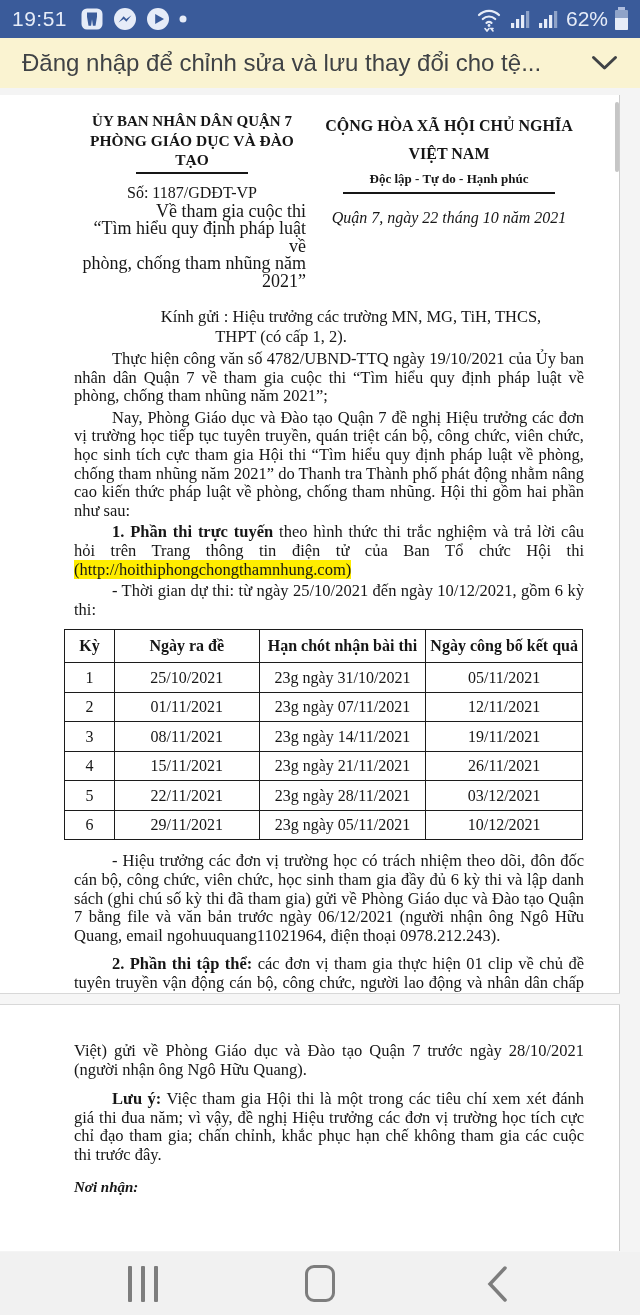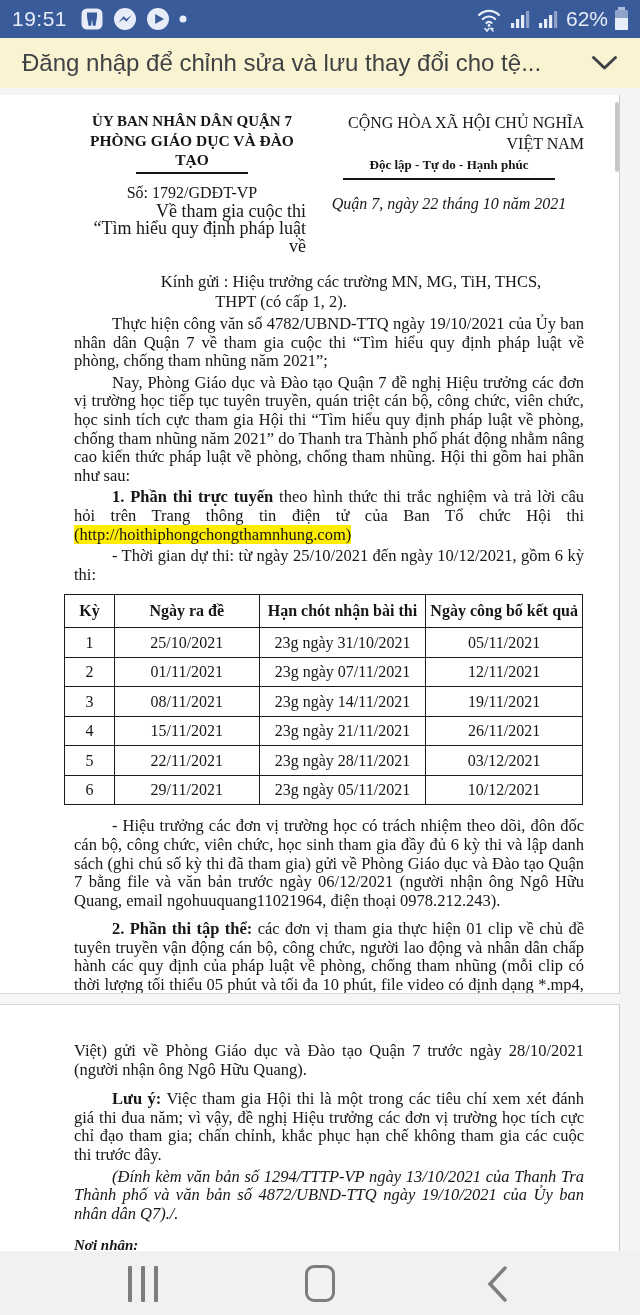--- a/index.html
+++ b/index.html
@@ -44,21 +44,21 @@
   .page{ background:#fff; width:620px; border-right:1px solid #cccccc; overflow:hidden; }
   .page1{ height:898px; padding:17px 35px 0 74px; }
   .page-gap{ height:12px; width:620px; background:#f6f6f6; border-top:1px solid #d8d8d8; border-bottom:1px solid #d8d8d8; }
   .page2{ height:246px; padding:34px 35px 16px 74px; }
   
   .doc-header{ display:flex; }
   .hdr-left{ width:228px; text-align:center; flex:0 0 auto; margin-left:4px; }
   .hdr-right{ flex:1; text-align:center; padding-left:8px; }
   .hdr-b1{ font-weight:bold; font-size:15px; line-height:19px; }
   .hdr-b2{ font-weight:bold; font-size:15.5px; line-height:19px; }
-  .hdr-rb1{ font-weight:normal; font-size:16px; line-height:21px;text-align:right; }
+  .hdr-rb1{ font-weight:bold; font-size:16px; line-height:28px; }
   .hdr-rb2{ font-weight:bold; font-size:13px; line-height:21px; }
   .rule{ height:1.5px; background:#161616; margin:3px auto 0 auto; }
   .rule-left{ width:112px; }
   .rule-right{ width:212px; }
   .doc-number{ font-size:16px; margin-top:9px; line-height:20px; }
   .doc-subject{ font-size:18px; line-height:17.5px;text-align:right; }
   .place-date{ font-style:italic; font-size:16px; margin-top:15px; }
   
   .salutation{ text-align:center; margin-top:17px; font-size:16.5px; line-height:20px; }
   .salutation .s1{ transform:translateX(22px); }
@@ -177,23 +177,24 @@
 
   <div class="doc-area">
     <div class="scroll-hint"></div>
 
     <div class="page page1">
       <div class="doc-header">
         <div class="hdr-left">
           <div class="hdr-b1">ỦY BAN NHÂN DÂN QUẬN 7</div>
           <div class="hdr-b2">PHÒNG GIÁO DỤC VÀ ĐÀO TẠO</div>
           <div class="rule rule-left"></div>
-          <div class="doc-number">Số: 1792/GDĐT-VP</div>
+          <div class="doc-number">Số: 1187/GDĐT-VP</div>
           <div class="doc-subject">Về tham gia cuộc thi</div>
           <div class="doc-subject">“Tìm hiểu quy định pháp luật về</div>
+          <div class="doc-subject">phòng, chống tham nhũng năm 2021”</div>
         </div>
         <div class="hdr-right">
           <div class="hdr-rb1">CỘNG HÒA XÃ HỘI CHỦ NGHĨA VIỆT NAM</div>
           <div class="hdr-rb2">Độc lập - Tự do - Hạnh phúc</div>
           <div class="rule rule-right"></div>
           <div class="place-date">Quận 7, ngày 22 tháng 10 năm 2021</div>
         </div>
       </div>
 
       <div class="salutation">
@@ -267,21 +268,20 @@
 
     </div>
 
     <div class="page-gap"></div>
 
     <div class="page page2">
       <p class="body-p no-indent">Việt) gửi về Phòng Giáo dục và Đào tạo Quận 7 trước ngày 28/10/2021 (người nhận ông Ngô Hữu Quang).</p>
 
       <p class="body-p" style="margin-top:11px;"><span class="bold">Lưu ý:</span><span> Việc tham gia Hội thi là một trong các tiêu chí xem xét đánh giá thi đua năm; vì vậy, đề nghị Hiệu trưởng các đơn vị trường học tích cực chỉ đạo tham gia; chấn chỉnh, khắc phục hạn chế không tham gia các cuộc thi trước đây.</span></p>
 
-      <p class="body-p italic">(Đính kèm văn bản số 1294/TTTP-VP ngày 13/10/2021 của Thanh Tra Thành phố và văn bản số 4872/UBND-TTQ ngày 19/10/2021 của Ủy ban nhân dân Q7)./.</p>
 
       <div class="footer-row">
         <div class="recipients">
           <div class="recipients-label">Nơi nhận:</div>
 
         </div>
       </div>
     </div>
   </div>
 

